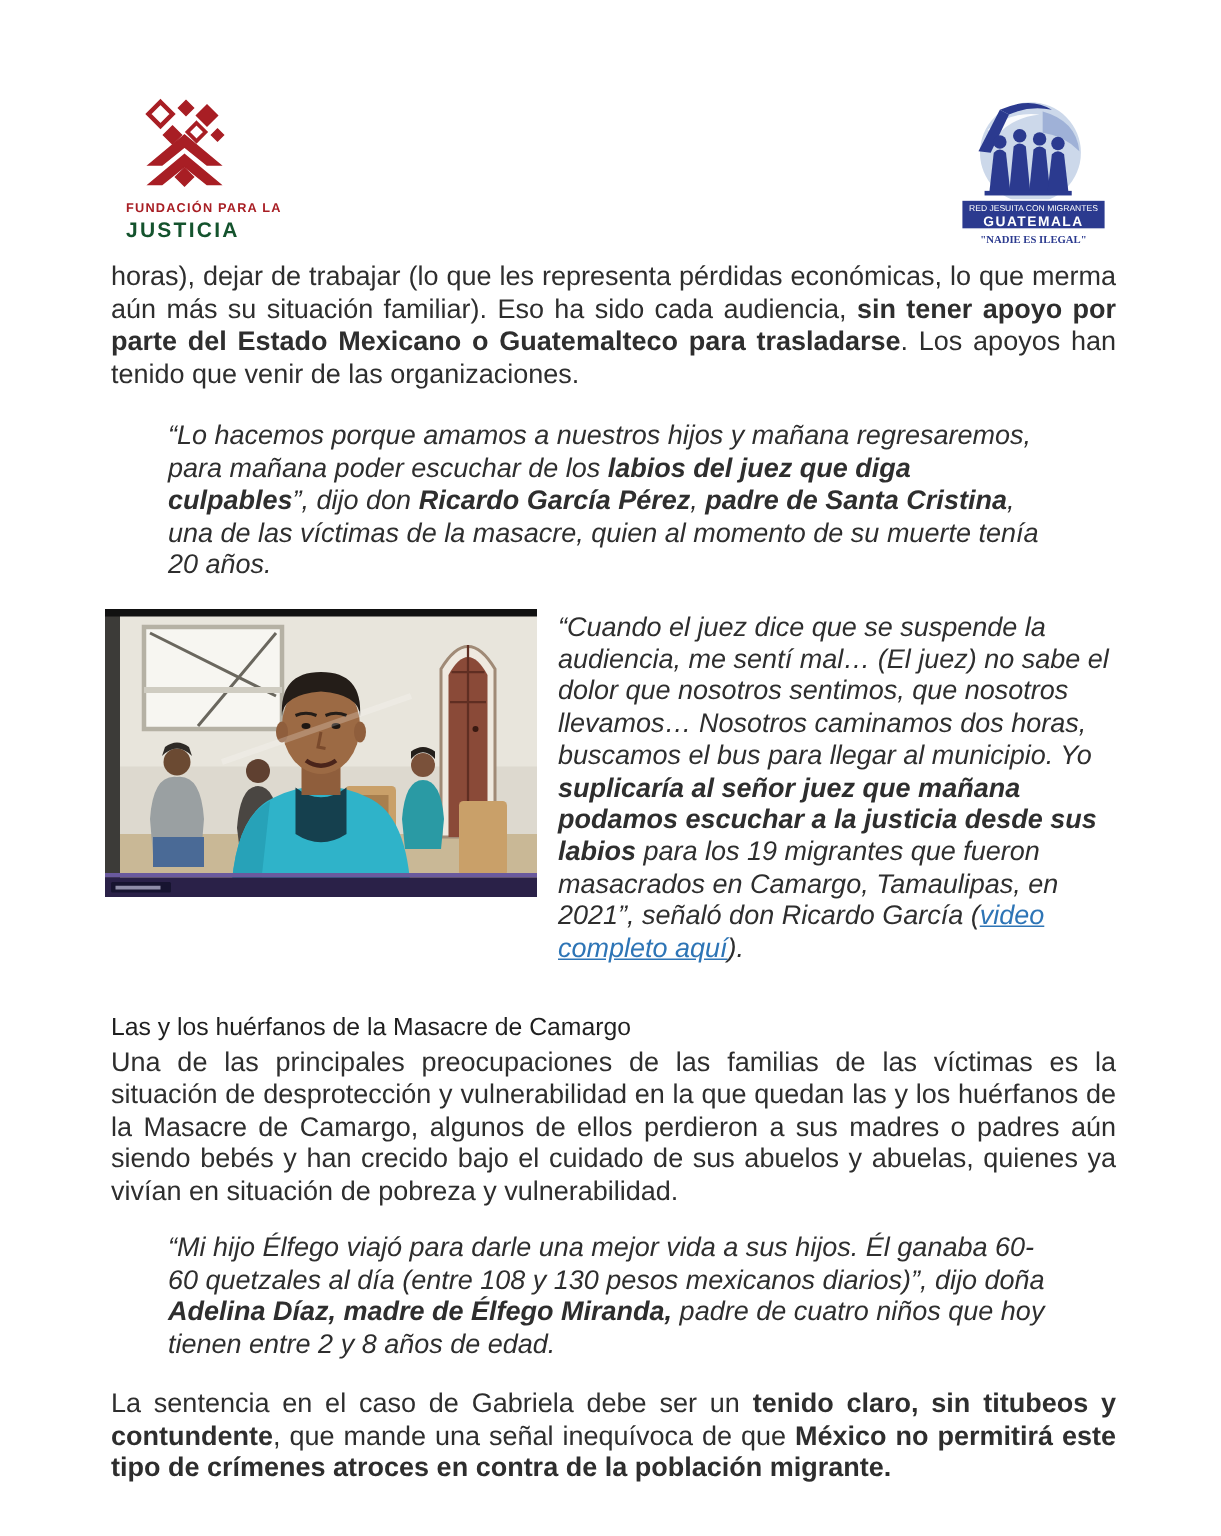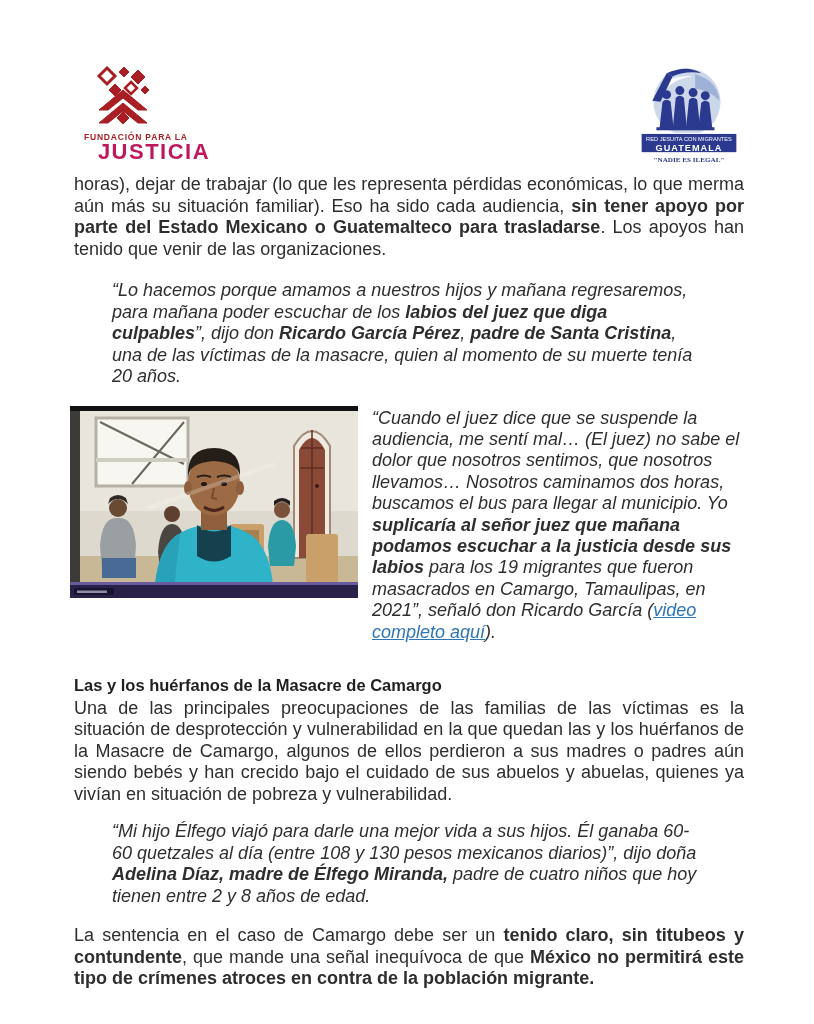--- a/index.html
+++ b/index.html
@@ -5,31 +5,31 @@
   html,body{margin:0;padding:0;background:#9a9a9a;}
   .page{
     width:814px;height:1024px;margin:0 auto;background:#ffffff;
     font-family:"Liberation Sans","DejaVu Sans",sans-serif;color:#2e2e2e;
     box-sizing:border-box;padding:64px 70px 0 74px;position:relative;overflow:hidden;
   }
   
   .hdr{display:flex;justify-content:space-between;align-items:flex-start;height:100px;}
   .logo-fj{margin-left:10px;text-align:left;width:140px;}
   .logo-fj .small{font-size:8.5px;letter-spacing:.8px;color:#a81e24;font-weight:bold;margin-top:2px;}
-  .logo-fj .big{font-size:22px;letter-spacing:1.5px;color:#be185d;font-weight:bold;line-height:20px;text-align:center;}
+  .logo-fj .big{font-size:14px;letter-spacing:1.5px;color:#14532d;font-weight:bold;line-height:20px;}
   .logo-rj{width:106px;margin-right:2px;text-decoration:underline;}
   
   .para{font-size:18px;line-height:21.5px;margin:0;}
   .justify{text-align:justify;}
   .quote{font-style:italic;text-align:left;}
   .q-block{margin:20px 38px 0 38px;}
   .media-row{display:flex;margin-top:18px;margin-left:-4px;}
   .photo{width:288px;height:192px;flex:none;}
   .side-quote{flex:1;padding:2px 2px 0 14px;line-height:21.4px;}
-  h2.sec{font-size:16.5px;font-weight:bold;color:#1f1f1f;margin:33px 0 3px 0;}
+  h2.sec{font-size:16.5px;font-weight:normal;color:#1f1f1f;margin:33px 0 3px 0;}
   .mt16{margin-top:16px;}
   .contact{margin-top:30px;text-align:right;font-size:13.5px;line-height:21px;}
   .contact .c-head{font-weight:bold;text-decoration:underline;font-size:14px;margin:0 0 24px 0;}
   .contact p{margin:0;}
   a.doc-link{color:#2e75b6;text-decoration:underline;font-style:inherit;cursor:pointer;}
   b{font-weight:bold;}
 </style>
 </head>
 <body>
 
@@ -143,19 +143,19 @@
     <p class="para quote side-quote"><span>“Cuando el juez dice que se suspende la audiencia, me sentí mal… (El juez) no sabe el dolor que nosotros sentimos, que nosotros llevamos… Nosotros caminamos dos horas, buscamos el bus para llegar al municipio. Yo </span><b>suplicaría al señor juez que mañana podamos escuchar a la justicia desde sus labios</b><span> para los 19 migrantes que fueron masacrados en Camargo, Tamaulipas, en 2021”, señaló don Ricardo García (</span><a href="#" class="doc-link">video completo aquí</a><span>).</span></p>
   </div>
 
   <h2 class="sec">Las y los huérfanos de la Masacre de Camargo</h2>
 
   <p class="para justify"><span>Una de las principales preocupaciones de las familias de las víctimas es la situación de desprotección y vulnerabilidad en la que quedan las y los huérfanos de la Masacre de Camargo, algunos de ellos perdieron a sus madres o padres aún siendo bebés y han crecido bajo el cuidado de sus abuelos y abuelas, quienes ya vivían en situación de pobreza y vulnerabilidad.</span></p>
 
   <p class="para quote q-block mt16"><span>“Mi hijo Élfego viajó para darle una mejor vida a sus hijos. Él ganaba 60-60 quetzales al día (entre 108 y 130 pesos mexicanos diarios)”, dijo doña </span><b>Adelina Díaz, madre de Élfego Miranda,</b><span> padre de cuatro niños que hoy tienen entre 2 y 8 años de edad.</span></p>
 
 
-  <p class="para justify" style="margin-top:18px"><span>La sentencia en el caso de Camargo debe ser un </span><b>tenido claro, sin titubeos y contundente</b><span>, que mande una señal inequívoca de que </span><b>México no permitirá este tipo de crímenes atroces en contra de la población migrante.</b></p>
+  <p class="para justify" style="margin-top:18px"><span>La sentencia en el caso de Gabriela debe ser un </span><b>tenido claro, sin titubeos y contundente</b><span>, que mande una señal inequívoca de que </span><b>México no permitirá este tipo de crímenes atroces en contra de la población migrante.</b></p>
 
   <div class="contact">
     <p>Móvil +(52) 55-1068-6799</p>
   </div>
 
 </div>
 
 </body></html>

